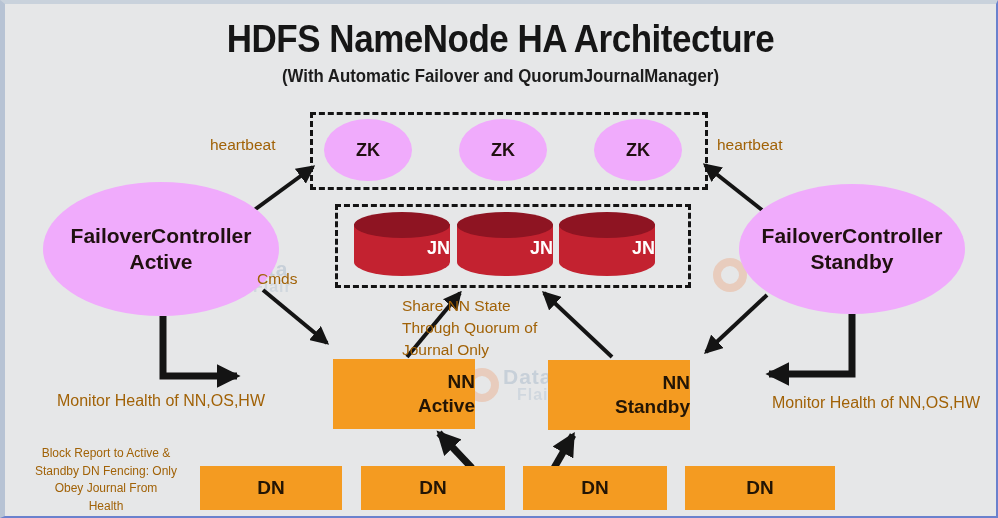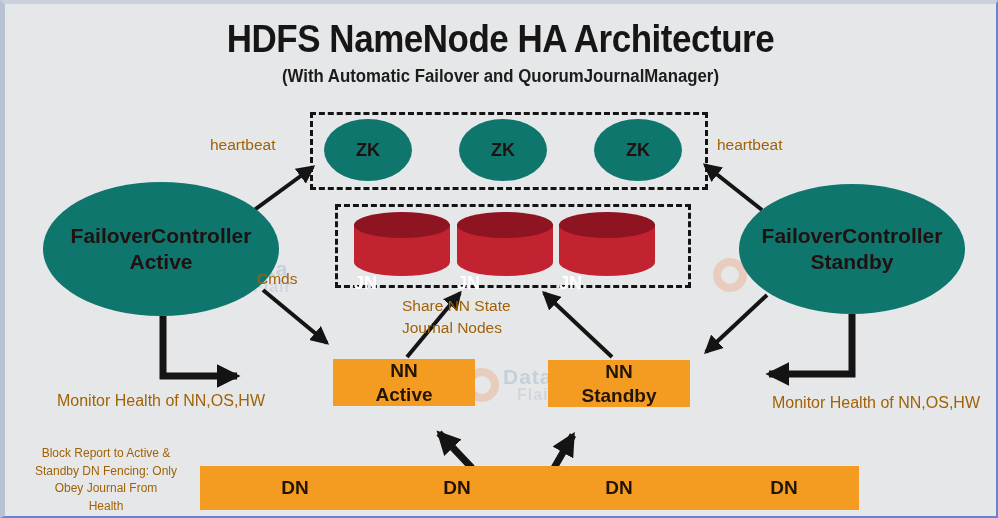--- a/index.html
+++ b/index.html
@@ -18,50 +18,50 @@
   }
   .subtitle{
     left:0;top:62px;width:100%;text-align:center;
     font-size:17.5px;font-weight:700;color:#1c1c1c;
     transform:scaleX(.96);transform-origin:center;white-space:nowrap;
   }
   .dashed-box{border:3px dashed #141414;background:transparent;}
   .zk-box{left:305px;top:108px;width:392px;height:72px;}
   .jn-box{left:330px;top:200px;width:350px;height:78px;}
   .ellipse{
-    border-radius:50%;background:#0f766e;display:flex;flex-direction:column;
+    border-radius:50%;background:#f0abfc;display:flex;flex-direction:column;
     align-items:center;justify-content:center;text-align:center;
     font-weight:800;color:#201010;
   }
   .zk{width:88px;height:62px;font-size:18px;letter-spacing:0;}
   .zk1{left:319px;top:115px;} .zk2{left:454px;top:115px;} .zk3{left:589px;top:115px;}
   .fc{width:236px;height:134px;font-size:21px;line-height:26px;}
   .fc-active{left:38px;top:178px;}
   .fc-standby{left:734px;top:180px;width:226px;height:130px;}
   .cyl{width:96px;height:66px;}
   .cyl .body{
     position:absolute;left:0;top:12px;width:96px;height:52px;background:#c32230;
     border-radius:0 0 48px 48px / 0 0 14px 14px;
   }
   .cyl .top{
     position:absolute;left:0;top:0;width:96px;height:26px;background:#8e1422;
     border-radius:50%;
   }
   .cyl .lbl{
-    position:absolute;left:0;top:26px;width:100%;text-align:left;
-    color:#fff;font-weight:800;font-size:18px;margin-top:35px;
+    position:absolute;left:0;top:26px;width:100%;text-align:right;
+    color:#fff;font-weight:800;font-size:18px;
   }
   .cyl1{left:349px;top:208px;} .cyl2{left:452px;top:208px;} .cyl3{left:554px;top:208px;}
   .rect{
     background:#f49b21;display:flex;flex-direction:column;align-items:center;
     justify-content:center;text-align:center;font-weight:800;color:#231505;
   }
-  .nn{width:142px;height:47px;font-size:19px;line-height:24px;}
+  .nn{width:142px;height:70px;font-size:19px;line-height:24px;align-items:flex-end;}
   .nn-active{left:328px;top:355px;} .nn-standby{left:543px;top:356px;}
-  .dn{height:44px;font-size:19px;padding-left:24px;}
+  .dn{height:44px;font-size:19px;}
   .dn1{left:195px;top:462px;width:142px;}
   .dn2{left:356px;top:462px;width:144px;}
   .dn3{left:518px;top:462px;width:144px;}
   .dn4{left:680px;top:462px;width:150px;}
   .note{font-size:15.5px;color:#a16207;}
   .hb-left{left:205px;top:132px;}
   .hb-right{left:712px;top:132px;}
   .cmds{left:252px;top:266px;}
   .share{left:397px;top:291px;width:200px;text-align:left;line-height:22px;}
   .mon-left{left:28px;top:388px;width:256px;text-align:center;font-size:16px;}
@@ -187,21 +187,22 @@
     </div>
   <div class="abs rect dn dn4">
       <span>DN</span>
     </div>
 
   <div class="abs note hb-left">heartbeat</div>
   <div class="abs note hb-right">heartbeat</div>
   <div class="abs note cmds">Cmds</div>
   <div class="abs note share">
     <div>Share NN State</div>
-    <div>Journal Nodes</div>
+    <div>Through Quorum of</div>
+    <div>Journal Only</div>
   </div>
   <div class="abs note mon-left">Monitor Health of NN,OS,HW</div>
   <div class="abs note mon-right">Monitor Health of NN,OS,HW</div>
   <div class="abs note block-report">
     <div>Block Report to Active &amp;</div>
     <div>Standby DN Fencing: Only</div>
     <div>Obey Journal From</div>
     <div>Health</div>
   </div>
 

